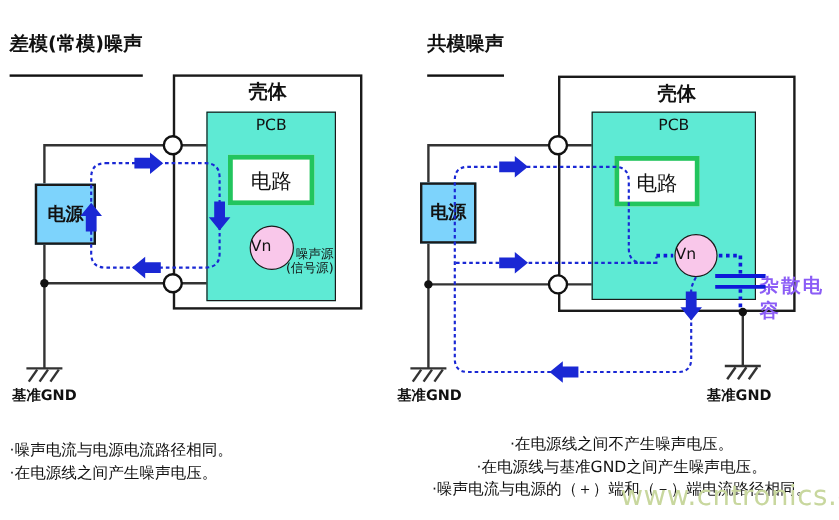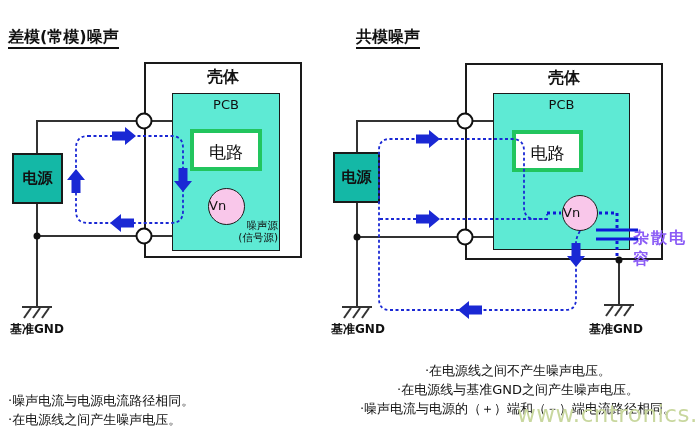--- a/index.html
+++ b/index.html
@@ -1,27 +1,27 @@
 <!DOCTYPE html>
 <html><head>
 <meta charset="utf-8">
 <style>
   html,body{margin:0;padding:0;background:#fff;}
   .canvas{position:relative;width:699px;height:433px;background:#fff;overflow:hidden;
           font-family:"DejaVu Sans","Liberation Sans",sans-serif;color:#111;}
   .abs{position:absolute;}
   .title{font-size:16px;font-weight:bold;color:#111;border-bottom:2px solid #111;
-         padding-bottom:1px;line-height:18px;}
+         padding-bottom:16px;line-height:18px;}
   .box{position:absolute;box-sizing:border-box;}
   .enclosure{border:2px solid #1a1a1a;background:transparent;z-index:2;}
   .pcb{border:1.5px solid #1a1a1a;background:#5eead4;z-index:2;}
   .circuit{border:4px solid #22c55e;background:#fff;z-index:3;text-align:center;
            font-weight:normal;font-size:17px;}
-  .power{border:2px solid #1a1a1a;background:#14b8a6;z-index:3;text-align:center;
-         font-weight:bold;font-size:15px;}
+  .power{border:2px solid #1a1a1a;background:#7dd3fc;z-index:3;text-align:center;
+         font-weight:bold;font-size:15px;margin-left:17px;}
   .vn{border:1.5px solid #1a1a1a;background:#f9c7ea;border-radius:50%;z-index:3;
       text-align:left;font-size:13px;}
   .boxlabel{position:absolute;left:0;top:3px;width:100%;text-align:center;}
   .lbl-kb{font-size:16px;font-weight:bold;}
   .lbl-pcb{font-size:13px;}
   .noise-src{font-size:10.5px;line-height:12px;text-align:right;z-index:4;}
   .gnd-label{font-size:12px;font-weight:bold;z-index:4;}
   .stray-label{font-size:16px;font-weight:bold;color:#8b5cf6;letter-spacing:2px;z-index:5;}
   .bullets{font-size:13px;line-height:19px;color:#111;z-index:4;}
   .bullets div{white-space:nowrap;}
@@ -51,21 +51,21 @@
 
   <div class="box enclosure" style="left:144px;top:62px;width:158px;height:196px;">
     <div class="boxlabel lbl-kb">壳体</div>
   </div>
   <div class="box pcb" style="left:172px;top:93px;width:108px;height:158px;">
     <div class="boxlabel lbl-pcb">PCB</div>
   </div>
   <div class="box circuit" style="left:190px;top:129px;width:72px;height:42px;line-height:38px;">电路</div>
   <div class="box power" style="left:12px;top:153px;width:51px;height:51px;line-height:47px;">电源</div>
   <div class="box vn" style="left:208px;top:188px;width:37px;height:37px;line-height:34px;">Vn</div>
-  <div class="abs noise-src" style="left:222px;top:219px;width:56px;">
+  <div class="abs noise-src" style="left:222px;top:206px;width:56px;">
     <div>噪声源</div>
     <div>(信号源)</div>
   </div>
   <div class="abs gnd-label" style="left:10px;top:321px;">基准GND</div>
 
   <div class="abs title" style="left:356px;top:28px;">共模噪声</div>
 
   <div class="box enclosure" style="left:465px;top:63px;width:198px;height:197px;">
     <div class="boxlabel lbl-kb">壳体</div>
   </div>
@@ -124,21 +124,21 @@
         <path d="M362,318 L369,308"></path>
     </g>
     <g stroke="#333" stroke-width="2">
       <path d="M604,305 H634"></path>
         <path d="M606,316 L613,306"></path>
         <path d="M615,316 L622,306"></path>
         <path d="M624,316 L631,306"></path>
     </g>
   </svg>
 
-  <div class="abs bullets" style="left:8px;top:366px;width:320px;margin-top:25px;">
+  <div class="abs bullets" style="left:8px;top:366px;width:320px;">
     <div>·噪声电流与电源电流路径相同。</div>
     <div>·在电源线之间产生噪声电压。</div>
   </div>
   <div class="abs bullets" style="left:338px;top:361px;width:360px;text-align:center;">
     <div>·在电源线之间不产生噪声电压。</div>
     <div>·在电源线与基准GND之间产生噪声电压。</div>
     <div>·噪声电流与电源的（＋）端和（－）端电流路径相同。</div>
   </div>
 
   <div class="abs watermark" style="left:517px;top:401px;">www.cntronics.com</div>

